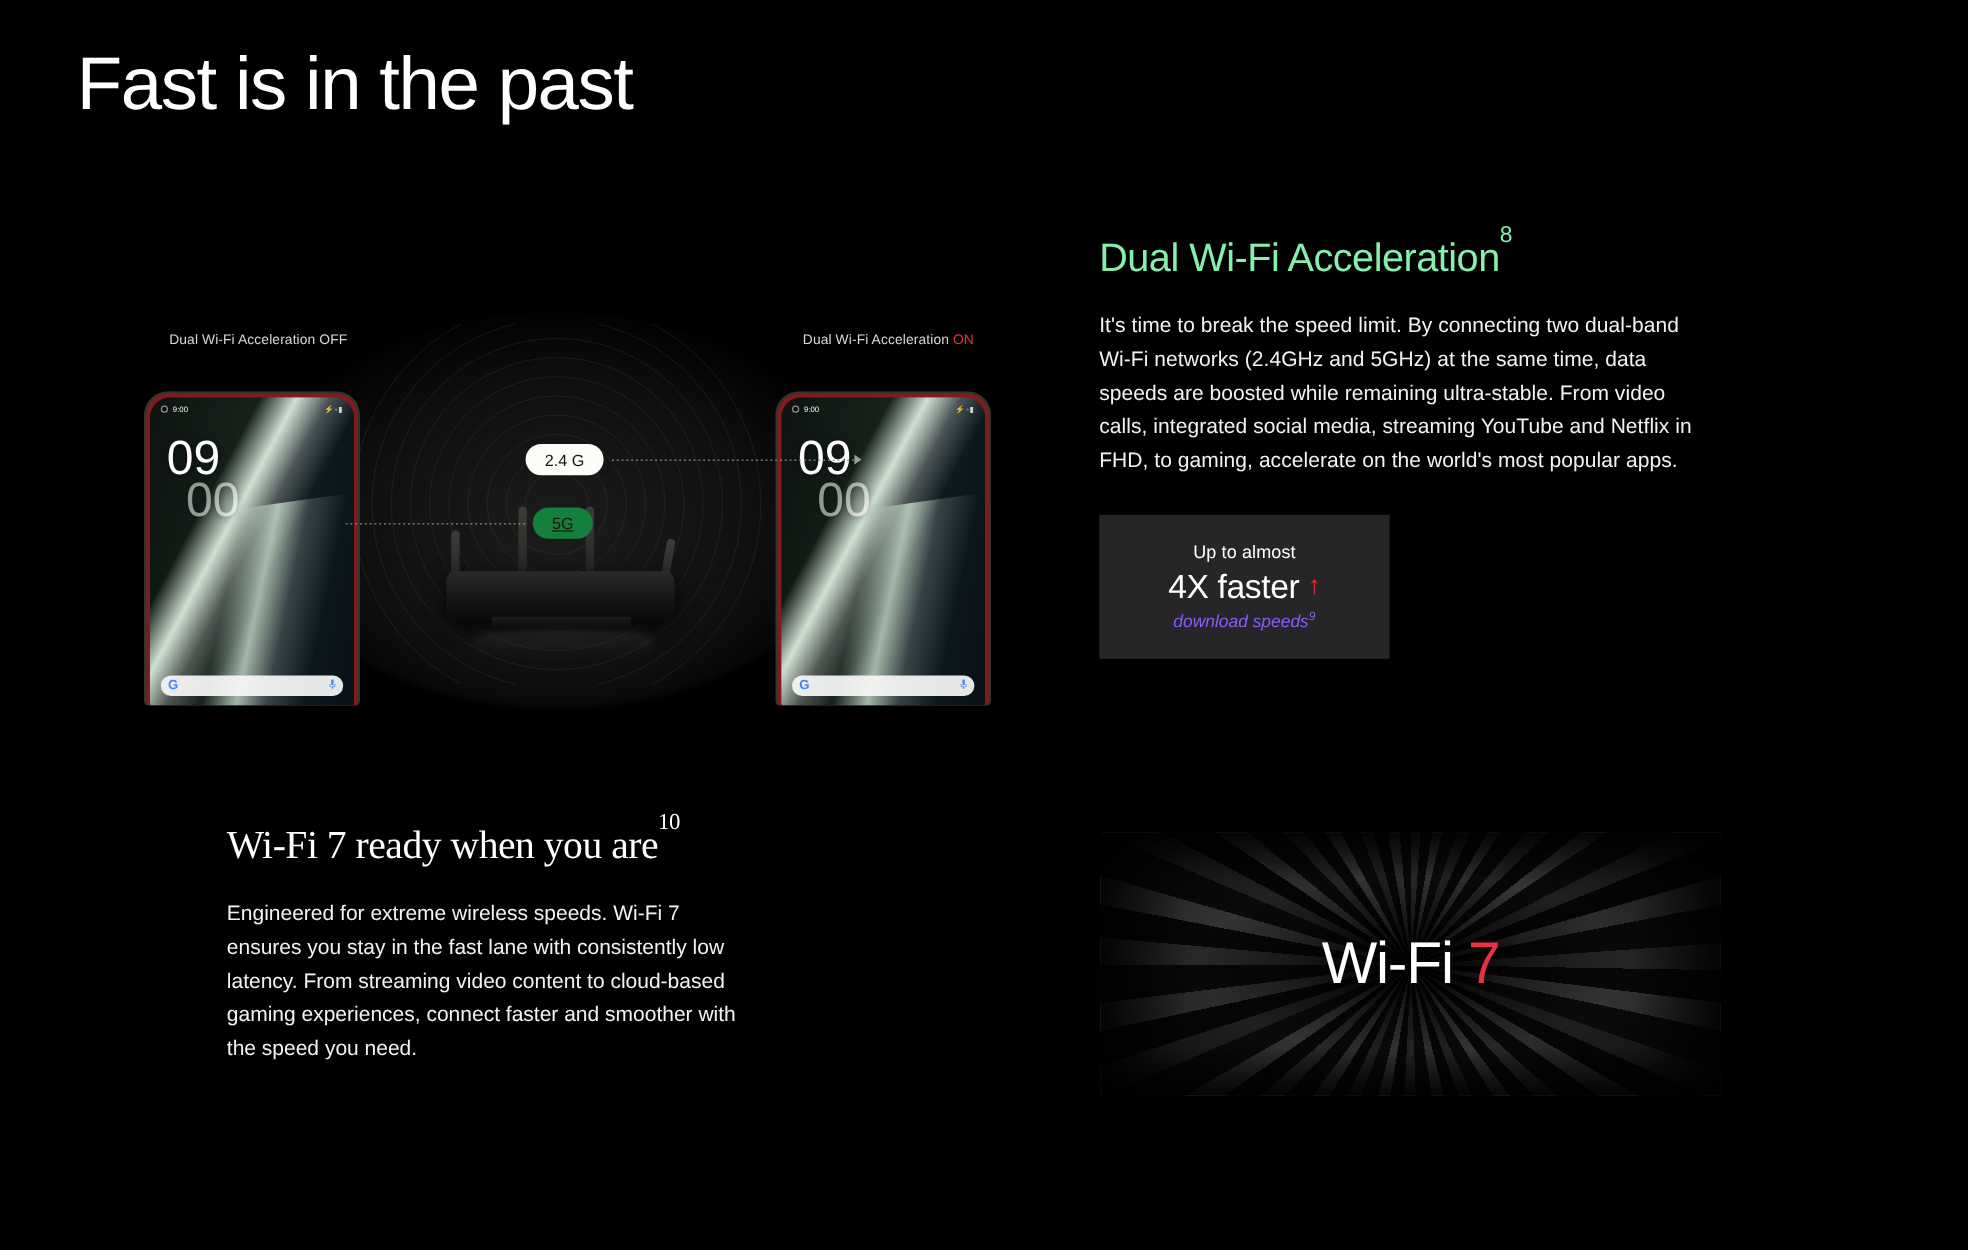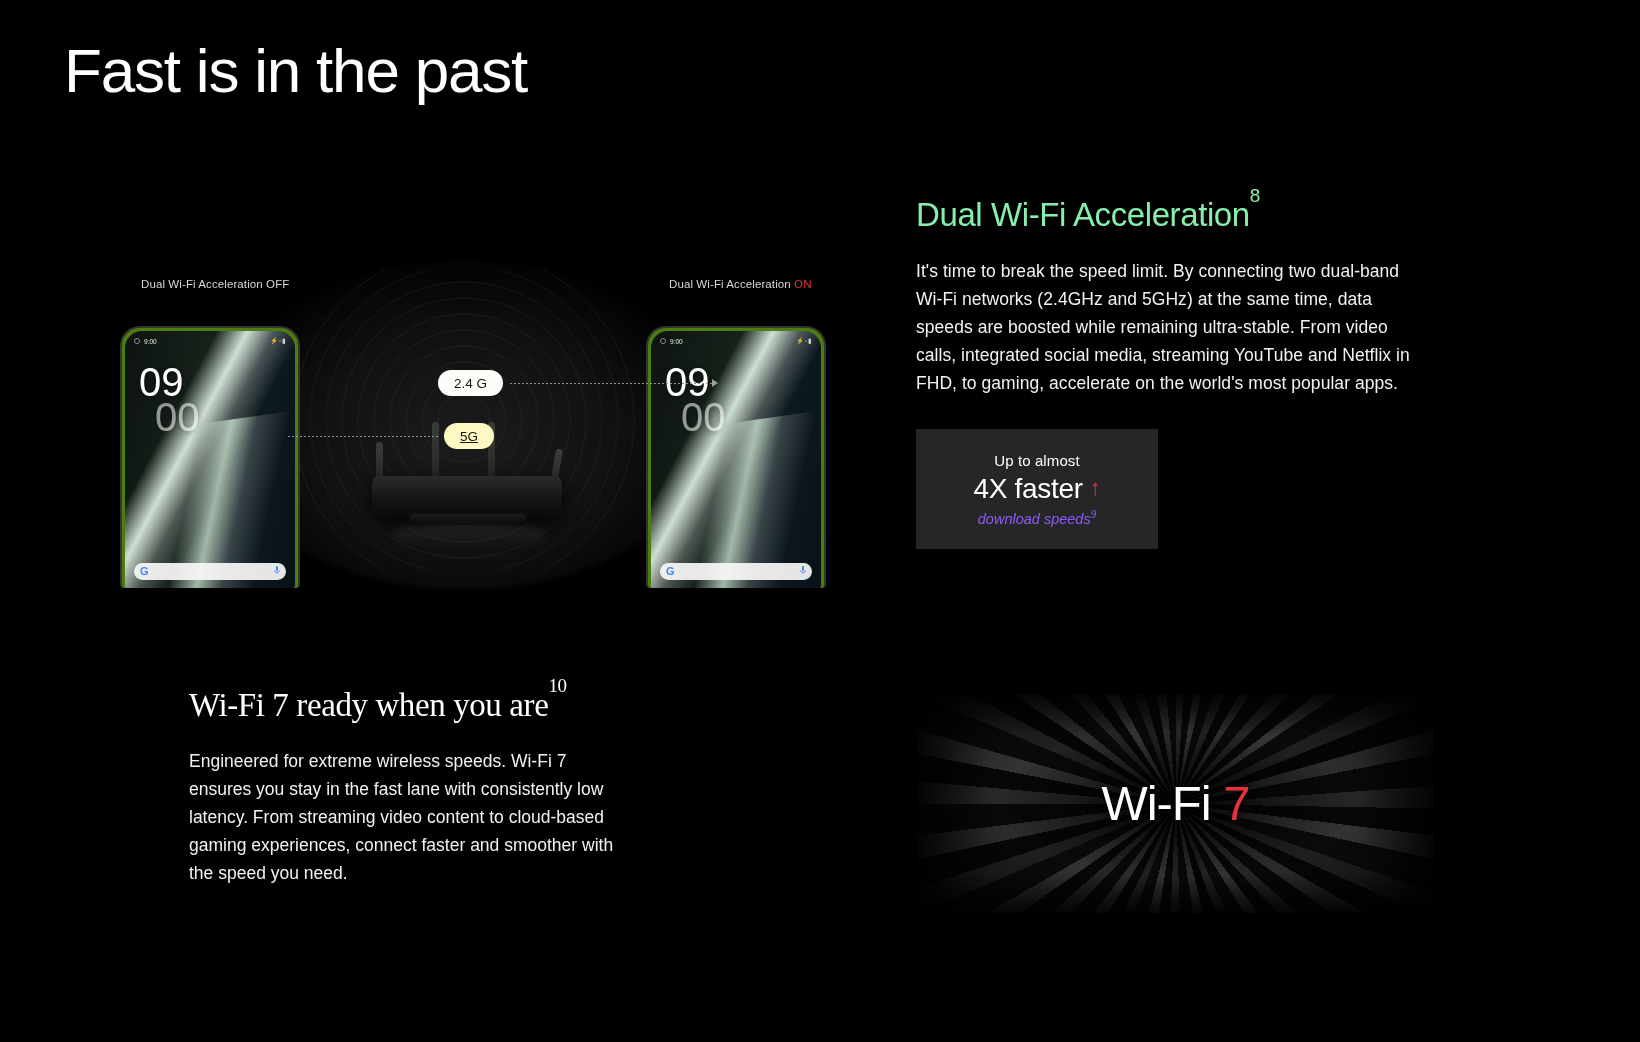--- a/index.html
+++ b/index.html
@@ -70,21 +70,21 @@
   .vis-label.on  { left: 605px; top: 28px; }
   .vis-label .on-word { color: #e8313c; }
 
   
   .phone {
     position: absolute;
     top: 76px;
     width: 180px;
     height: 262px;
     border-radius: 20px 20px 4px 4px;
-    background: #4d7c0f;
+    background: #7f1d1d;
     border: 2px solid #32362f;
     border-bottom: none;
     overflow: hidden;
     text-decoration: underline;
   }
   .phone.left  { left: 56px; }
   .phone.right { left: 582px; }
   .phone-screen {
     position: absolute;
     left: 3px; top: 3px; right: 3px; bottom: 0;
@@ -207,21 +207,21 @@
     display: flex;
     align-items: center;
     justify-content: center;
     font-size: 13.5px;
     font-weight: 500;
     color: #17170f;
     white-space: nowrap;
     z-index: 8;
   }
   .band.b24 { left: 374px; top: 120px; background: #fbfdf9; }
-  .band.b5  { left: 380px; top: 173px; background: #fef9c3; text-decoration: underline; }
+  .band.b5  { left: 380px; top: 173px; background: #15803d; text-decoration: underline; }
 
   .dotline {
     position: absolute;
     height: 1px;
     background-image: linear-gradient(to right, #8f938c 0 2px, transparent 2px 4px);
     background-size: 4px 1px;
     background-repeat: repeat-x;
     z-index: 6;
   }
   .dotline.d1 { left: 446px; top: 133px; width: 206px; }

